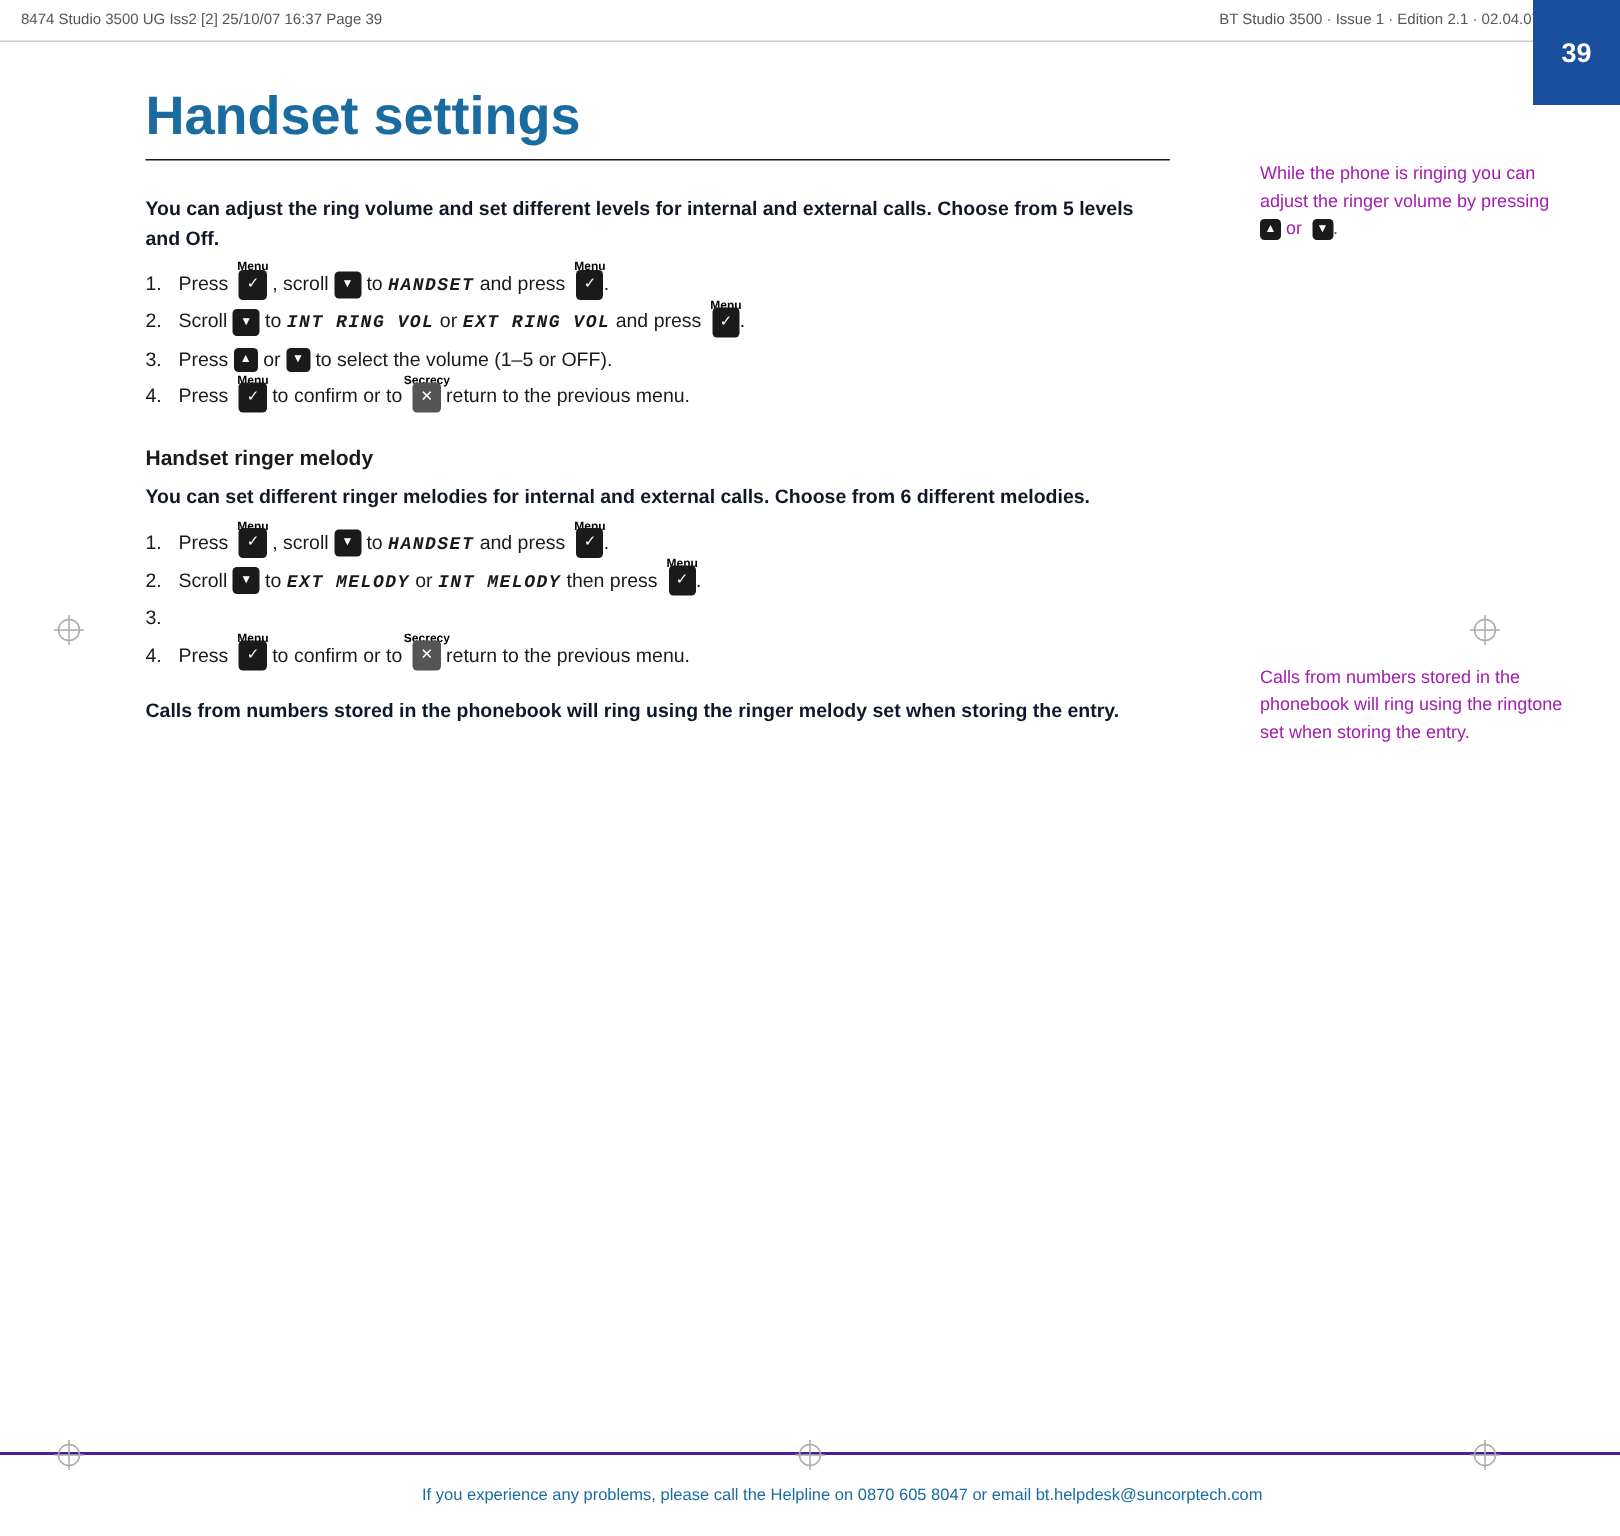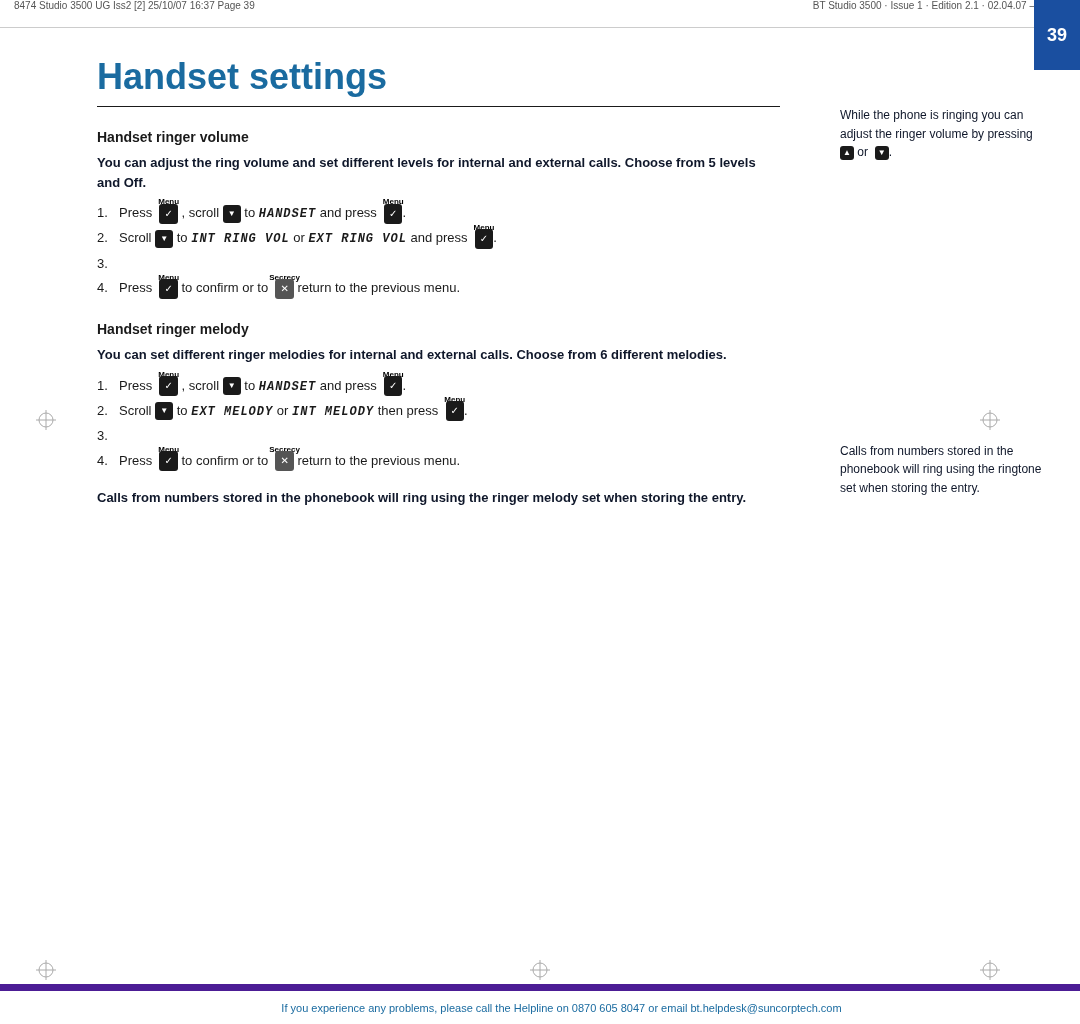--- a/index.html
+++ b/index.html
@@ -16,34 +16,34 @@
     }
 
     
     .top-bar {
       position: absolute;
       top: 0;
       left: 0;
       right: 0;
       height: 28px;
       display: flex;
-      align-items: flex-start;
+      align-items: center;
       justify-content: space-between;
       padding: 0 20px 0 14px;
       border-bottom: 1px solid #ccc;
       font-size: 10px;
       color: #555;
     }
 
     
     .page-number-box {
       position: absolute;
       top: 0;
       right: 0;
-      width: 46px;
+      width: 58px;
       background: #1a4fa0;
       color: white;
       font-size: 18px;
       font-weight: bold;
       display: flex;
       align-items: center;
       justify-content: center;
       height: 70px;
     }
 
@@ -136,32 +136,32 @@
 
     
     .section-gap {
       margin-bottom: 22px;
     }
 
     
     .sidebar-note {
       margin-bottom: 30px;
       font-size: 12px;
-      color: #0f172a;
+      color: #a21caf;
       line-height: 1.55;
     }
 
     
     .footer {
       position: absolute;
       bottom: 0;
       left: 0;
       right: 0;
-      height: 40px;
-      border-top: 7px solid #4c1d95;
+      height: 56px;
+      border-top: 2px solid #4c1d95;
       display: flex;
       align-items: center;
       justify-content: center;
       font-size: 11px;
       color: #1a6ba0;
       padding-left: 43px;
     }
 
     .up-arrow-icon {
       display: inline-block;
@@ -292,21 +292,20 @@
 </div>
 
 <div class="content">
 
   <div class="main-col">
 
     <h1 class="page-title">Handset settings</h1>
     <hr class="title-rule">
 
     <div class="section-gap">
-      <p class="section-heading">Handset ringer volume</p>
       <p class="para">You can adjust the ring volume and set different levels for internal and external calls. Choose from 5 levels and Off.</p>
 
       <ol class="steps">
 
         <li>
           <span class="step-num">1.</span>
           <span>Press&nbsp;
             <span class="check-btn-wrap">
               <span class="super">Menu</span>
               <span class="check-btn">✓</span>
@@ -324,20 +323,21 @@
           <span>Scroll&nbsp;<span class="scroll-down-icon"></span>&nbsp;to <span class="mono-text">INT RING VOL</span> or <span class="mono-text">EXT RING VOL</span> and press&nbsp;
             <span class="check-btn-wrap">
               <span class="super">Menu</span>
               <span class="check-btn">✓</span>
             </span>.
           </span>
         </li>
 
         <li>
           <span class="step-num">3.</span>
+          <span>Press&nbsp;<span class="up-arrow-icon"></span>&nbsp;or&nbsp;<span class="down-arrow-icon"></span>&nbsp;to select the volume (1–5 or OFF).</span>
         </li>
 
         <li>
           <span class="step-num">4.</span>
           <span>Press&nbsp;
             <span class="check-btn-wrap">
               <span class="super">Menu</span>
               <span class="check-btn">✓</span>
             </span>&nbsp;to confirm or to&nbsp;
             <span class="secrecy-x-wrap">

